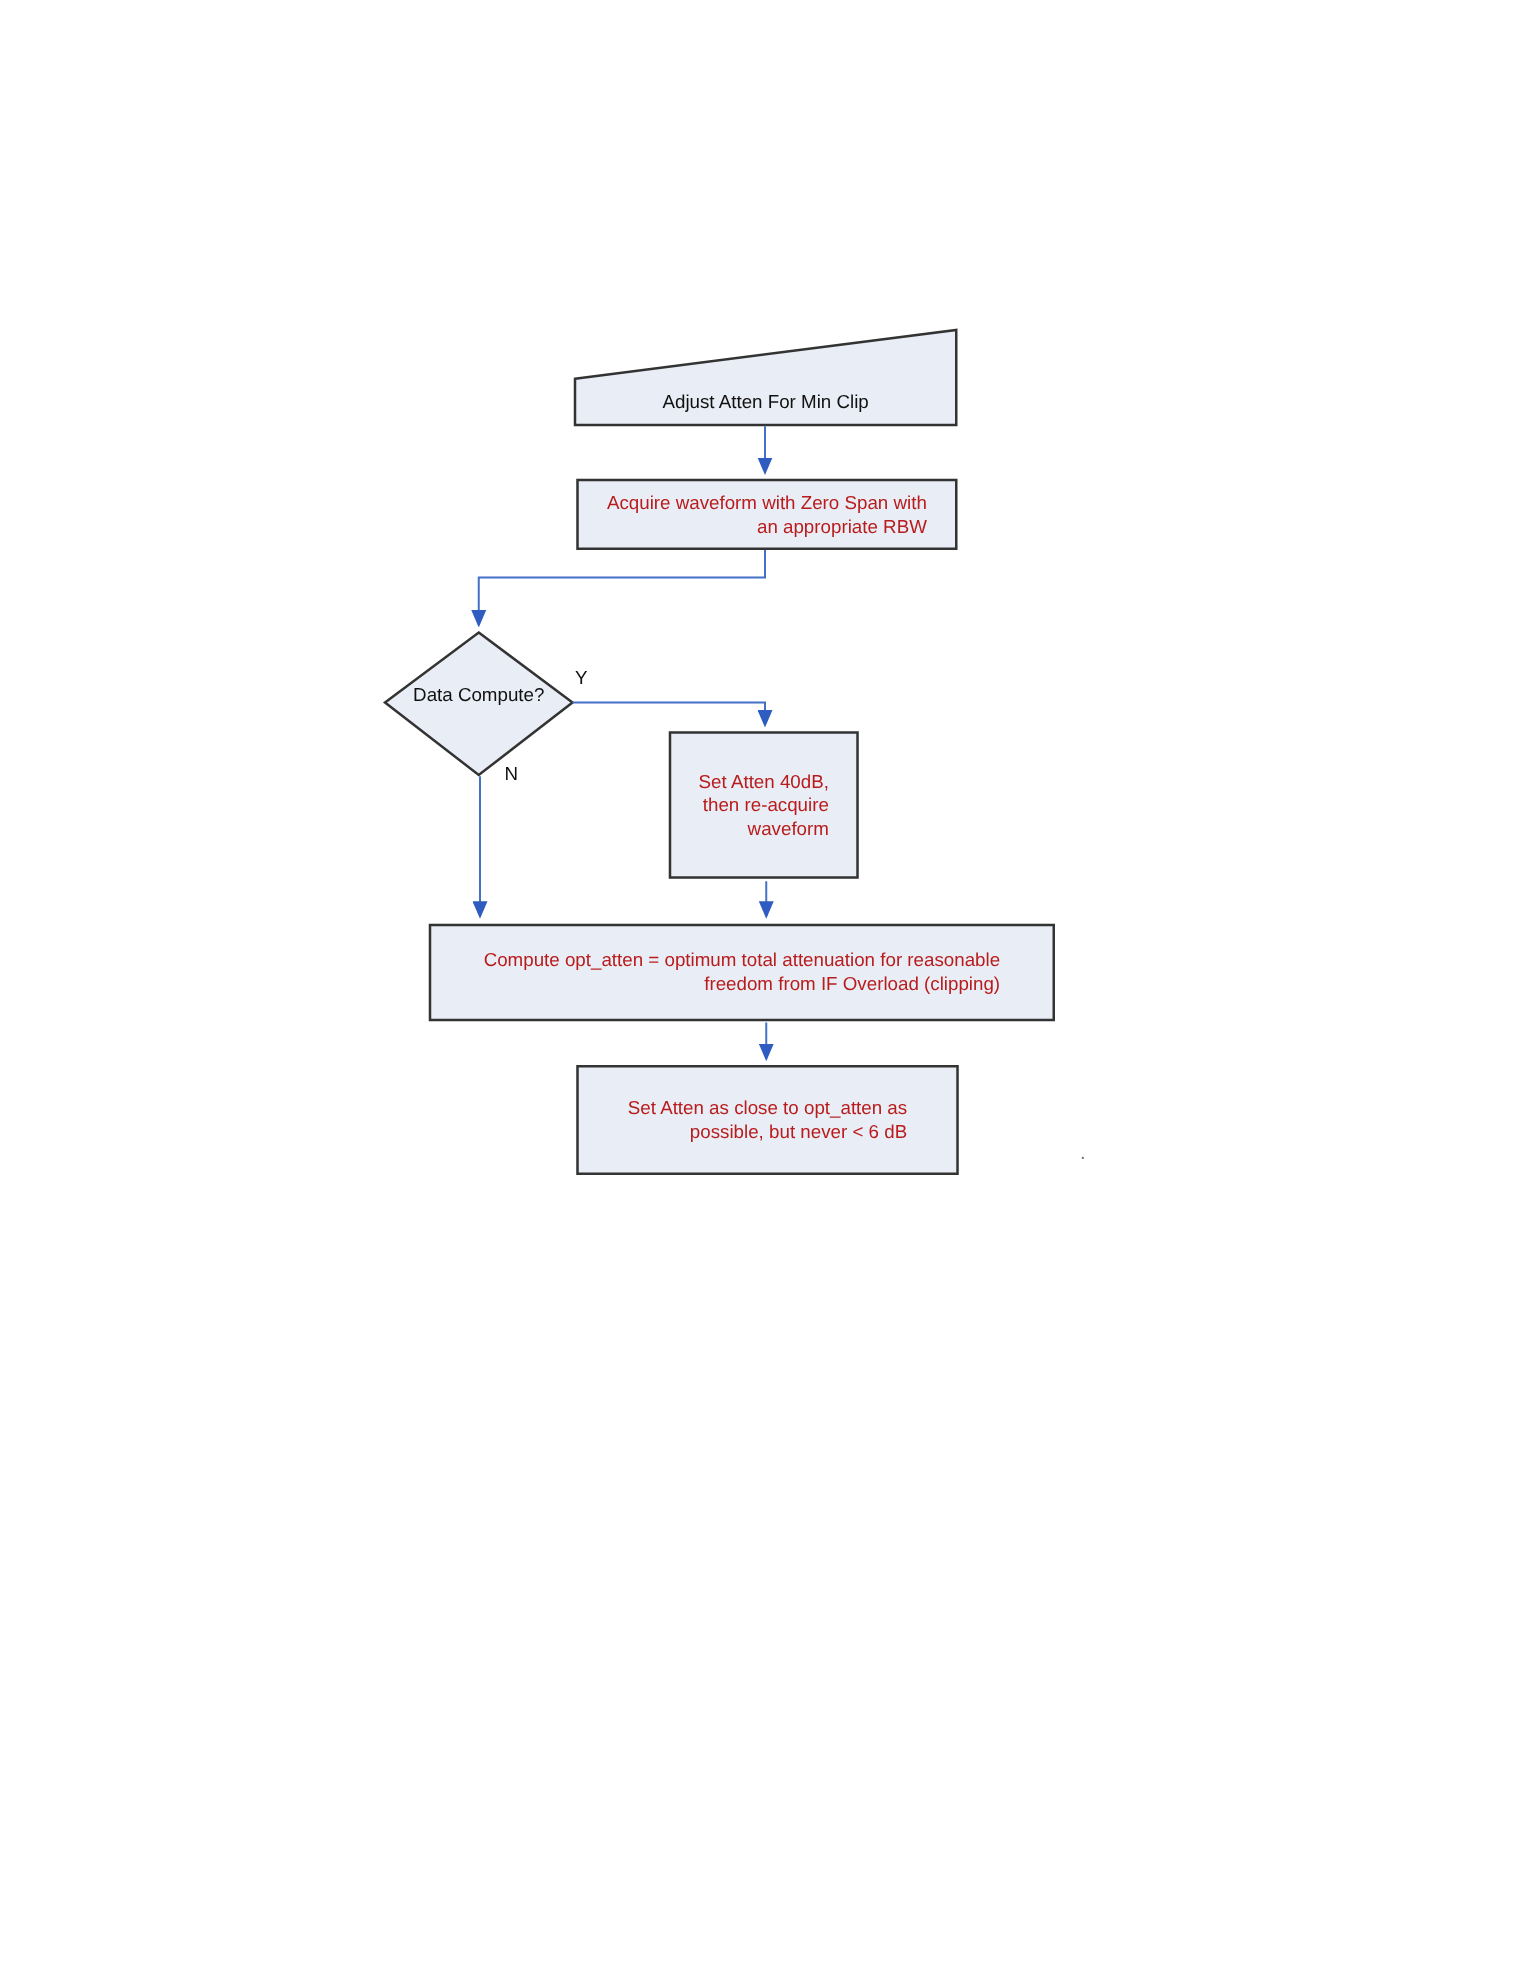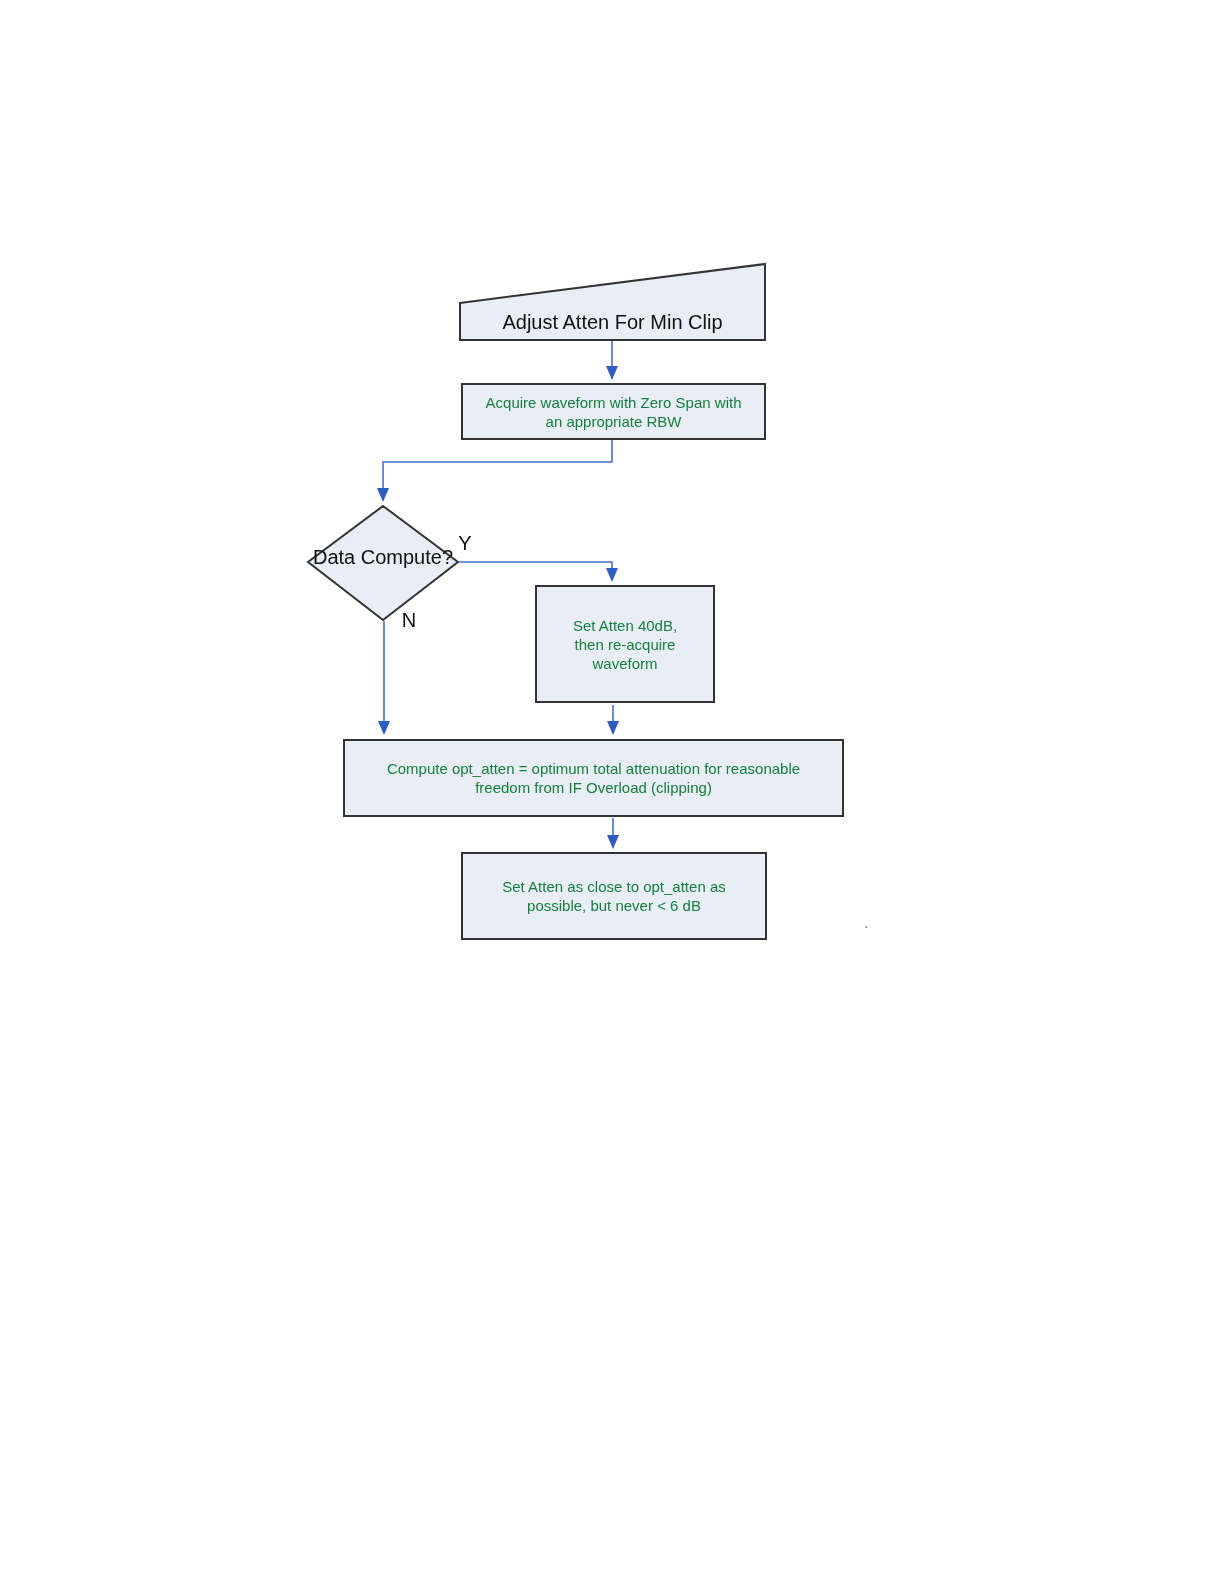--- a/index.html
+++ b/index.html
@@ -32,32 +32,32 @@
     stroke-width: 1.6;
   }
   .node {
     position: absolute;
     box-sizing: border-box;
     background: #e9edf5;
     border: 2px solid #333333;
     display: flex;
     align-items: center;
     justify-content: center;
-    text-align: center;
+    text-align: right;
     font-size: 15px;
     line-height: 19px;
-    color: #15803d;
+    color: #b91c1c;
   }
   .node-label {
     white-space: pre-line;
     padding: 2px 6px;
   }
   .float-label {
     position: absolute;
-    font-size: 20px;
+    font-size: 15px;
     line-height: 18px;
     color: #111111;
   }
   .start-label {
     left: 460px;
     top: 303px;
     width: 305px;
     height: 37px;
     display: flex;
     align-items: center;
@@ -75,21 +75,21 @@
     width: 24px;
     text-align: center;
   }
   .no-label {
     left: 397px;
     top: 611px;
     width: 24px;
     text-align: center;
   }
   .node-acquire  { left: 461px; top: 383px; width: 305px; height: 57px; }
-  .node-set40    { left: 535px; top: 585px; width: 180px; height: 118px; }
+  .node-set40    { left: 535px; top: 585px; width: 152px; height: 118px; }
   .node-compute  { left: 343px; top: 739px; width: 501px; height: 78px; }
   .node-final    { left: 461px; top: 852px; width: 306px; height: 88px; }
   .stray-mark {
     position: absolute;
     left: 864px;
     top: 914px;
     font-size: 16px;
     color: #777777;
   }
 </style>

